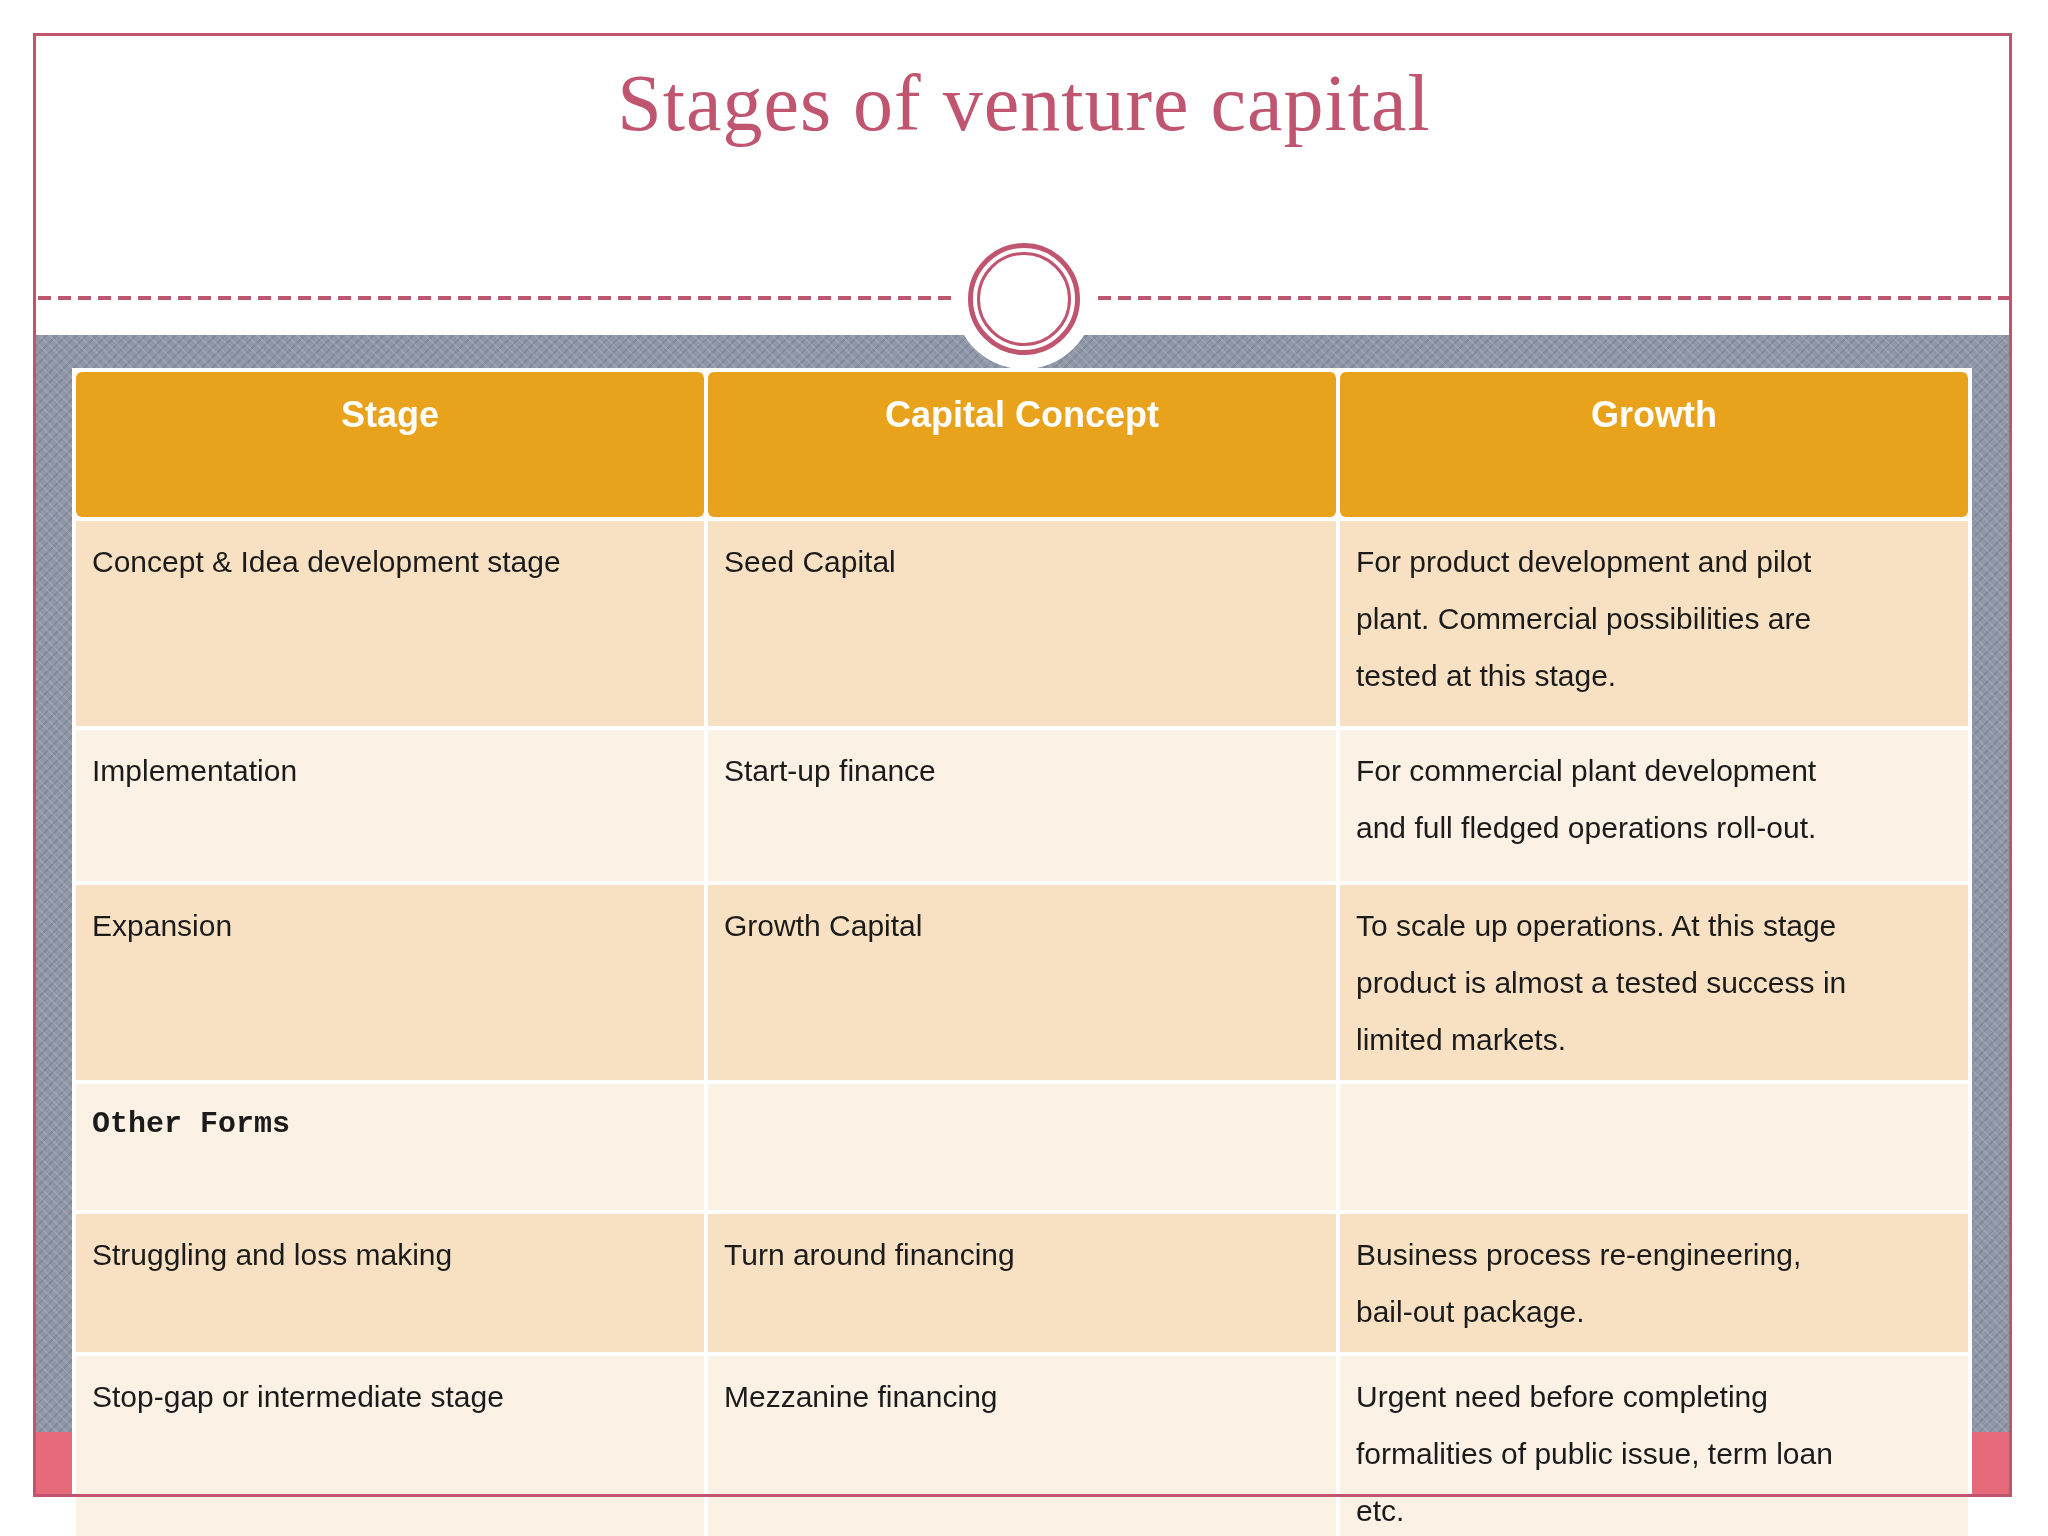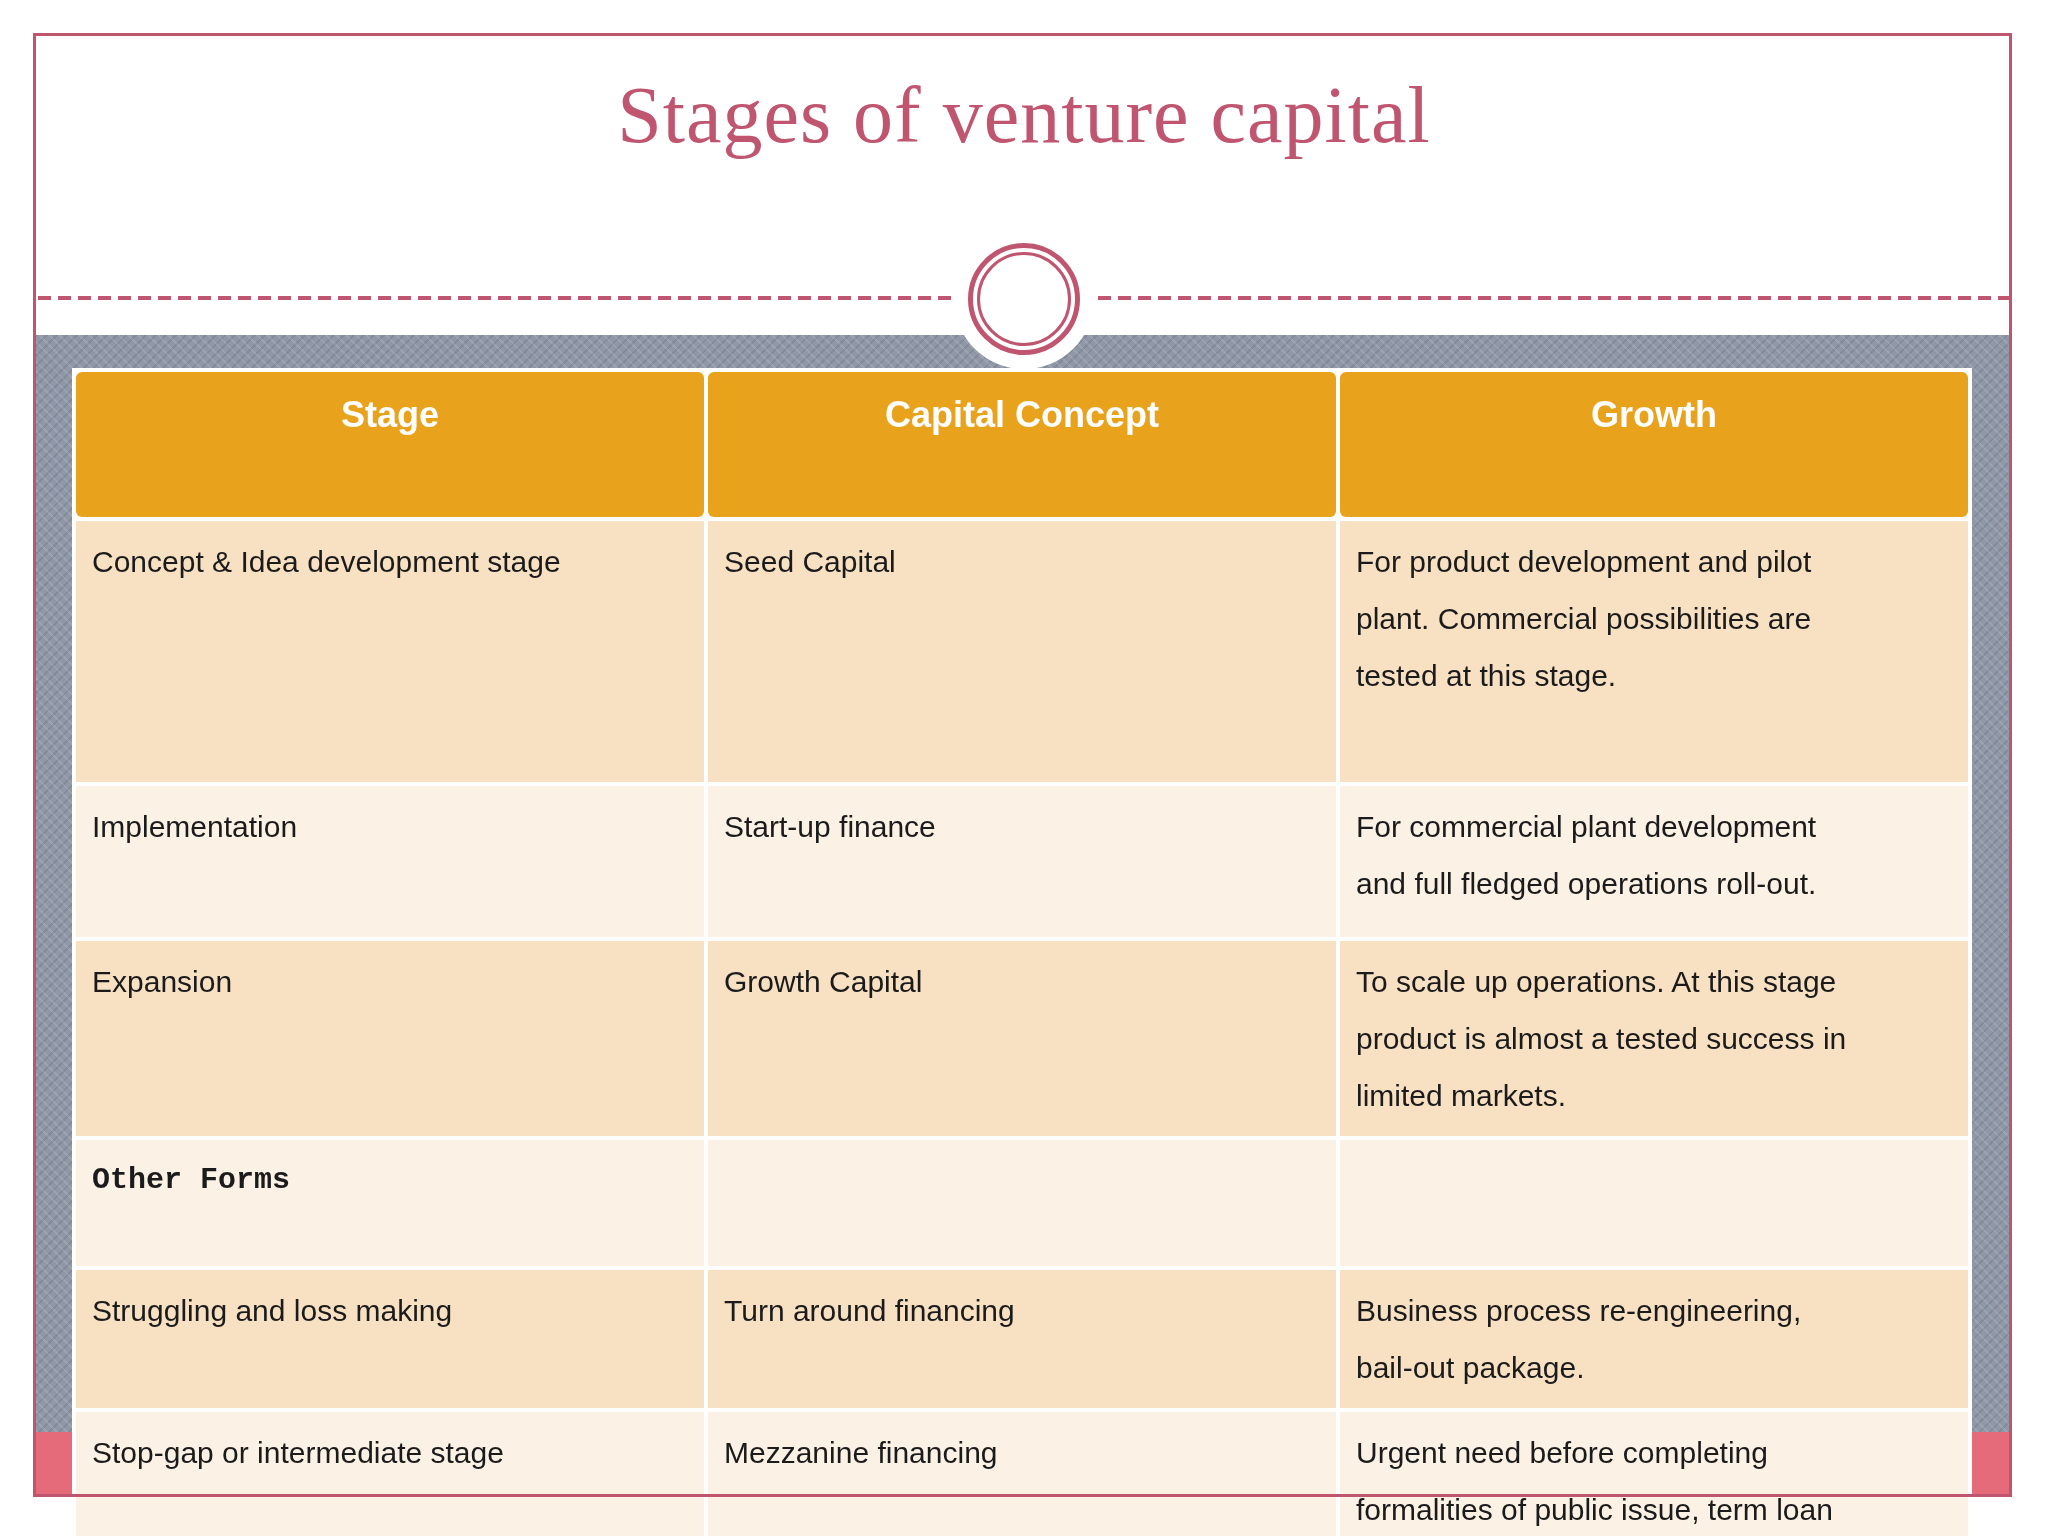--- a/index.html
+++ b/index.html
@@ -23,21 +23,21 @@
 
   
   .page-title{
     position:absolute;
     left:0;right:0;top:58px;
     text-align:center;
     font-family:"Liberation Serif", serif;
     font-size:80px;
     font-weight:normal;
     color:#C05570;
-    margin:12px;
+    margin:0;
     letter-spacing:1px;
   }
 
   
   .dash-line{
     position:absolute;
     left:38px;right:38px;top:296px;height:4px;
     background:repeating-linear-gradient(90deg,#C05570 0 13px,transparent 13px 20px);
   }
 
@@ -103,21 +103,21 @@
     color:#1B1B1B;
     padding:12px 20px 12px 16px;
     line-height:1.9;
   }
   .vc-table td.c-stage{text-align:left;}
   .vc-table td.c-concept{}
   .vc-table td.c-purpose{text-align:left;white-space:pre-line;padding-right:60px;}
   tr.dark td{background:#F8E0C2;}
   tr.light td{background:#FCF1E5;}
   td.bold{font-weight:bold;}
-  tr.rh1{height:261px;}
+  tr.rh1{height:205px;}
   tr.rh2{height:151px;}
   tr.rh3{height:163px;}
   tr.rh4{height:126px;font-family:Liberation Mono, monospace;}
   tr.rh5{height:135px;}
   tr.rh6{height:143px;}
 </style>
 </head>
 <body>
 
 <div class="slide">

